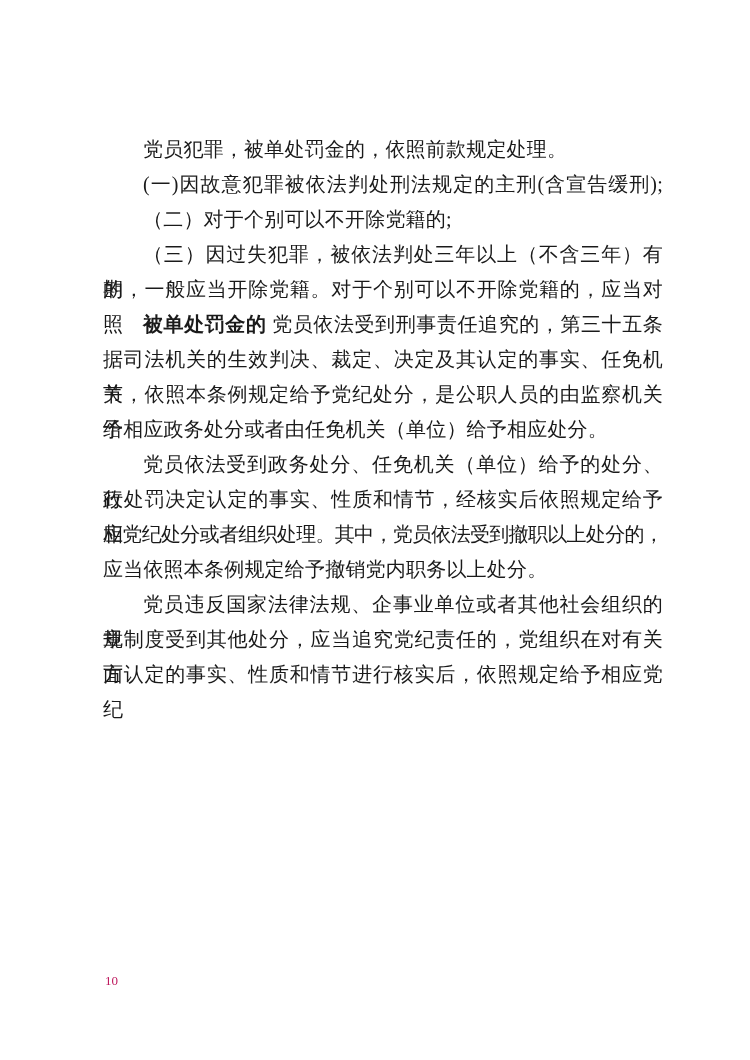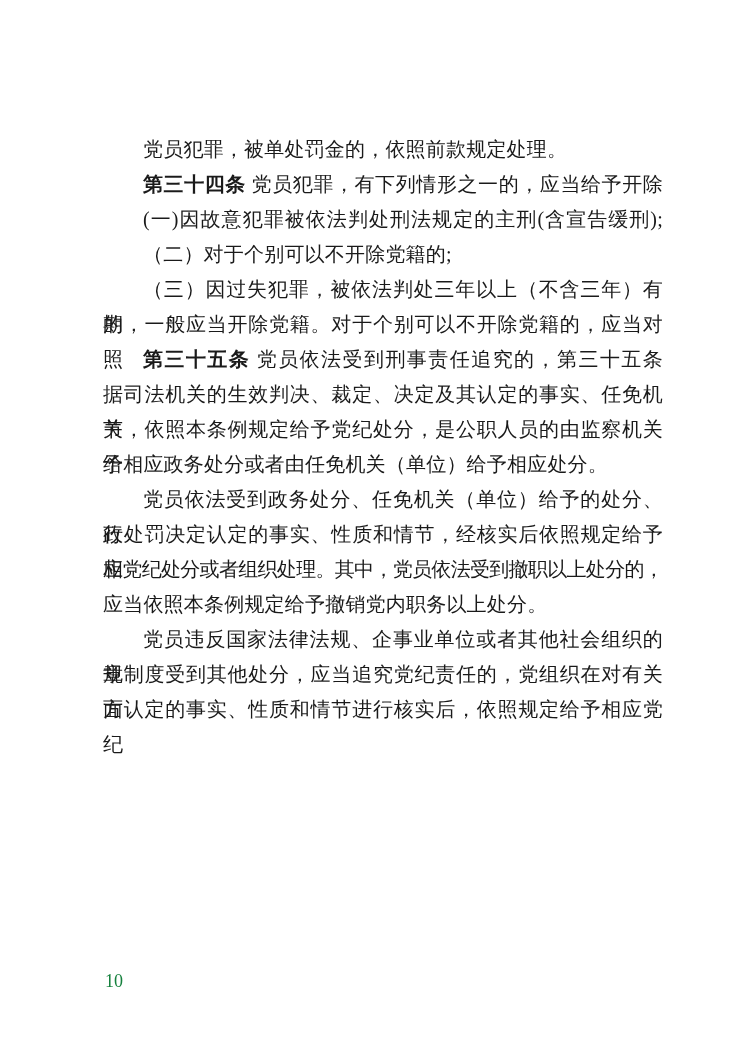--- a/index.html
+++ b/index.html
@@ -48,37 +48,36 @@
   .line.tight {
     letter-spacing: -0.8px;
   }
   .art {
     font-weight: 700;
   }
   .page-number {
     position: absolute;
     left: 97px;
     top: 969px;
-    font-size: 18px;
+    font-size: 13px;
     line-height: 24px;
-    color: #15803d;
+    color: #be185d;
   }
 </style>
 </head>
 <body>
 
 <div class="page">
   <div class="text-block">
     <div class="line indent">党员犯罪，被单处罚金的，依照前款规定处理。</div>
-    <div class="line indent fill"><span class="art">第三十四条</span><span> 党员犯罪，有下列情形之一的，应当给予开除</span></div>
     <div class="line indent fill">(一)因故意犯罪被依法判处刑法规定的主刑(含宣告缓刑);</div>
     <div class="line indent">（二）对于个别可以不开除党籍的;</div>
     <div class="line indent fill">（三）因过失犯罪，被依法判处三年以上（不含三年）有期</div>
     <div class="line fill">的，一般应当开除党籍。对于个别可以不开除党籍的，应当对照</div>
-    <div class="line indent fill"><span class="art">第三十五条</span><span> 党员依法受到刑事责任追究的，第三十五条</span></div>
+    <div class="line indent fill"><span class="art">被单处罚金的</span><span> 党员依法受到刑事责任追究的，第三十五条</span></div>
     <div class="line fill">据司法机关的生效判决、裁定、决定及其认定的事实、任免机关</div>
     <div class="line fill">节，依照本条例规定给予党纪处分，是公职人员的由监察机关给</div>
     <div class="line">予相应政务处分或者由任免机关（单位）给予相应处分。</div>
     <div class="line indent fill">党员依法受到政务处分、任免机关（单位）给予的处分、行</div>
     <div class="line fill">政处罚决定认定的事实、性质和情节，经核实后依照规定给予相</div>
     <div class="line fill tight">应党纪处分或者组织处理。其中，党员依法受到撤职以上处分的，</div>
     <div class="line">应当依照本条例规定给予撤销党内职务以上处分。</div>
     <div class="line indent fill">党员违反国家法律法规、企事业单位或者其他社会组织的规</div>
     <div class="line fill">章制度受到其他处分，应当追究党纪责任的，党组织在对有关方</div>
     <div class="line fill">面认定的事实、性质和情节进行核实后，依照规定给予相应党纪</div>

